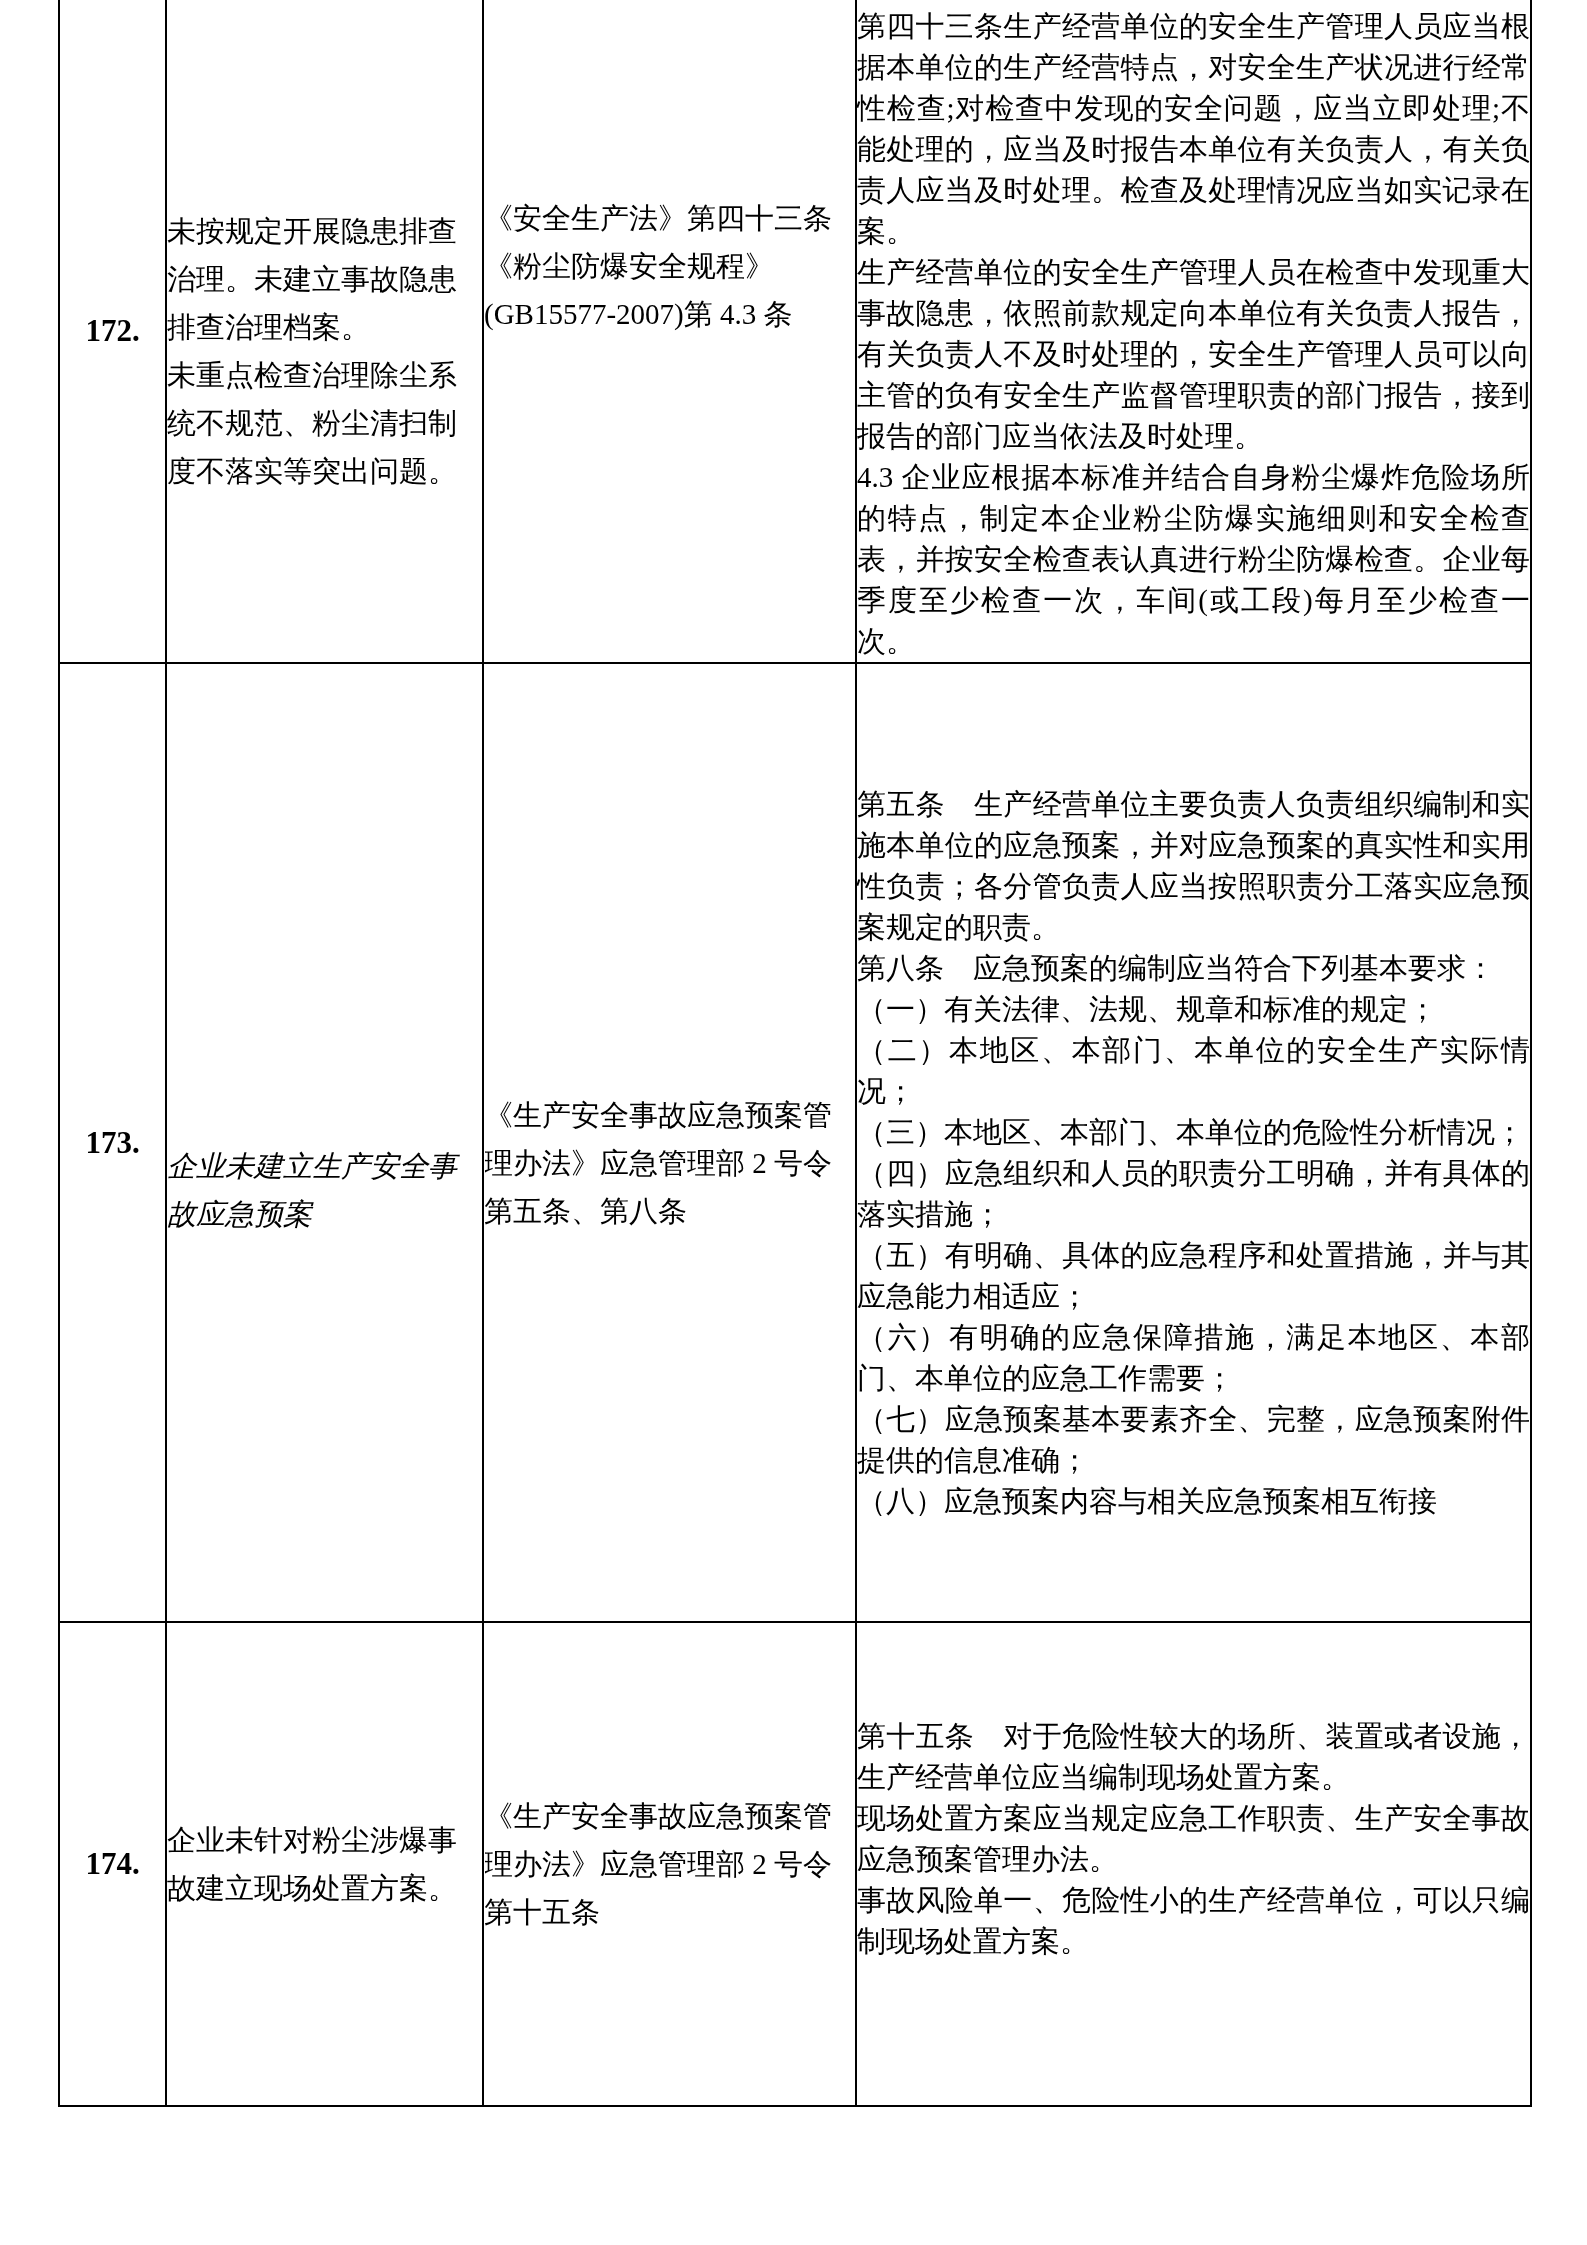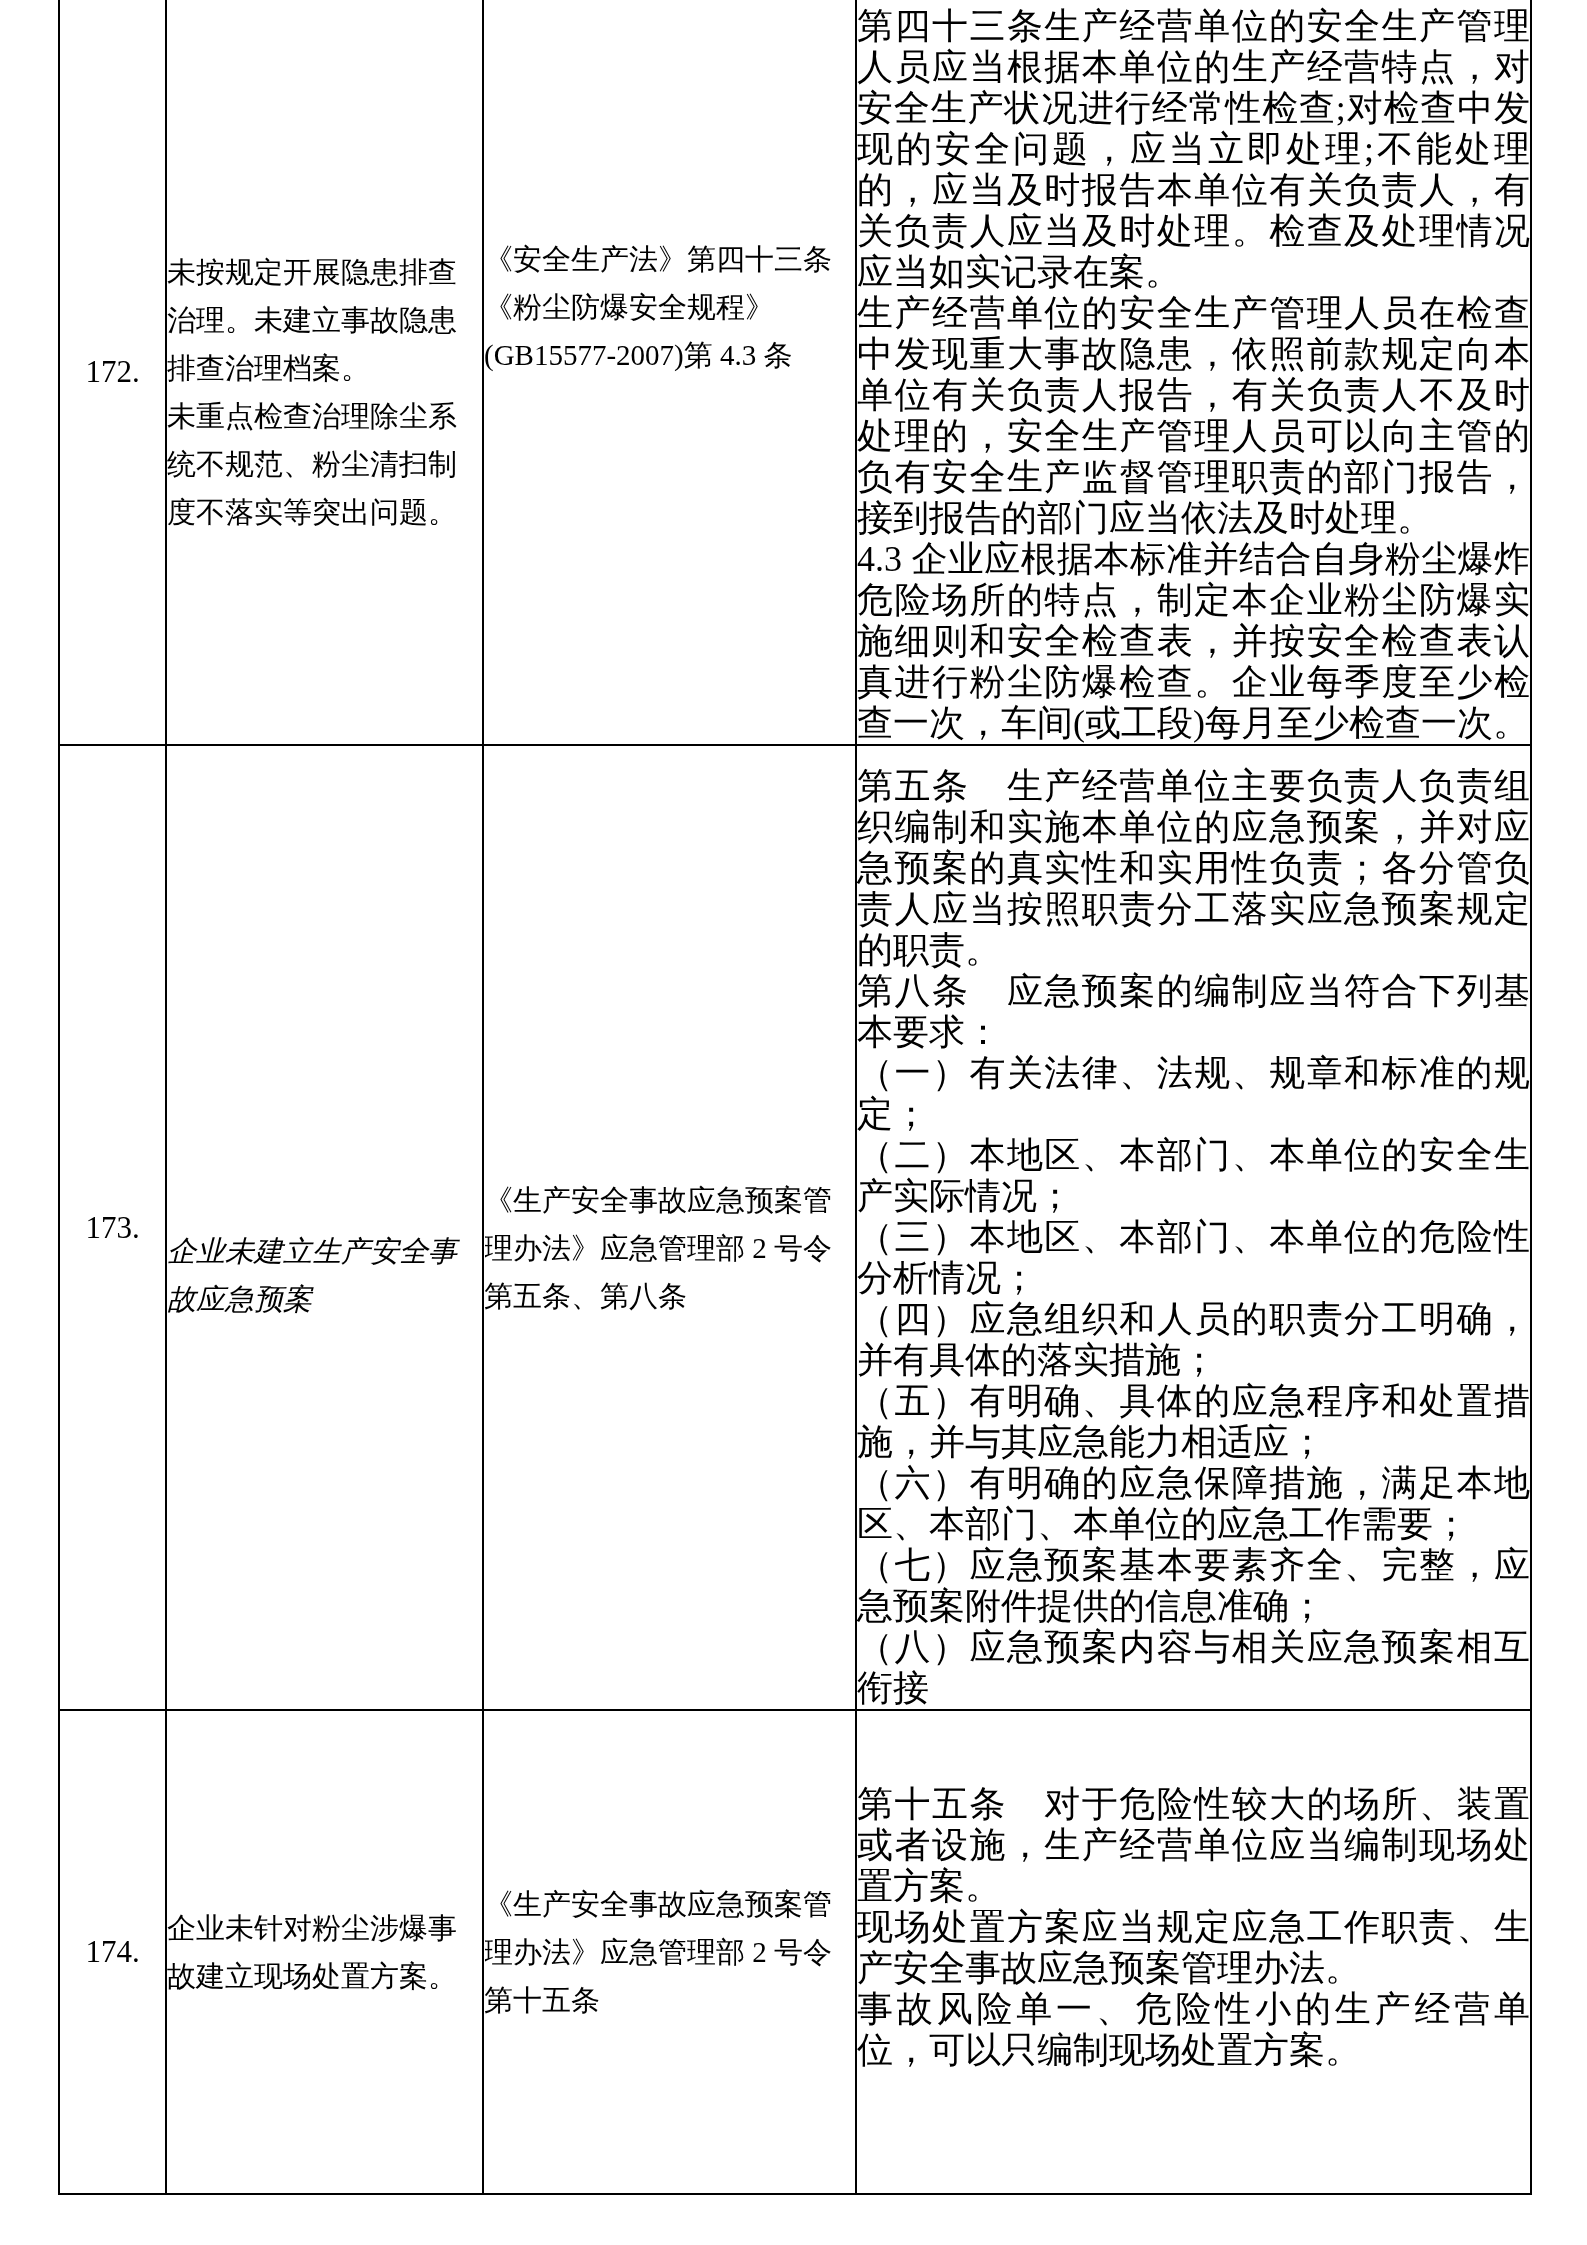--- a/index.html
+++ b/index.html
@@ -33,36 +33,37 @@
   tr.row-1 td { border-top: none; }
 
   tr.row-1 { height: 662px; }
   tr.row-2 { height: 959px; }
   tr.row-3 { height: 484px; }
 
   td.c-num {
     text-align: center;
     font-size: 31px;
     line-height: 40px;
+    font-weight: bold;
   }
   td.c-issue {
     font-size: 29px;
     line-height: 48px;
     padding: 0 4px 0 14px;
     text-align: left;
   }
   td.c-basis {
     font-size: 29px;
     line-height: 48px;
     padding: 0 4px 0 10px;
     text-align: left;
     border-radius: 22px;
   }
   td.c-legal {
-    font-size: 36px;
+    font-size: 29px;
     line-height: 41px;
     padding: 0 4px 0 6px;
     text-align: justify;
   }
   .para { margin: 0; }
 
   
   tr.row-1 td.c-issue { padding-top: 40px; }
   tr.row-1 td.c-basis { padding-bottom: 130px; }
   tr.row-1 td.c-legal { vertical-align: top; padding-top: 6px; }

